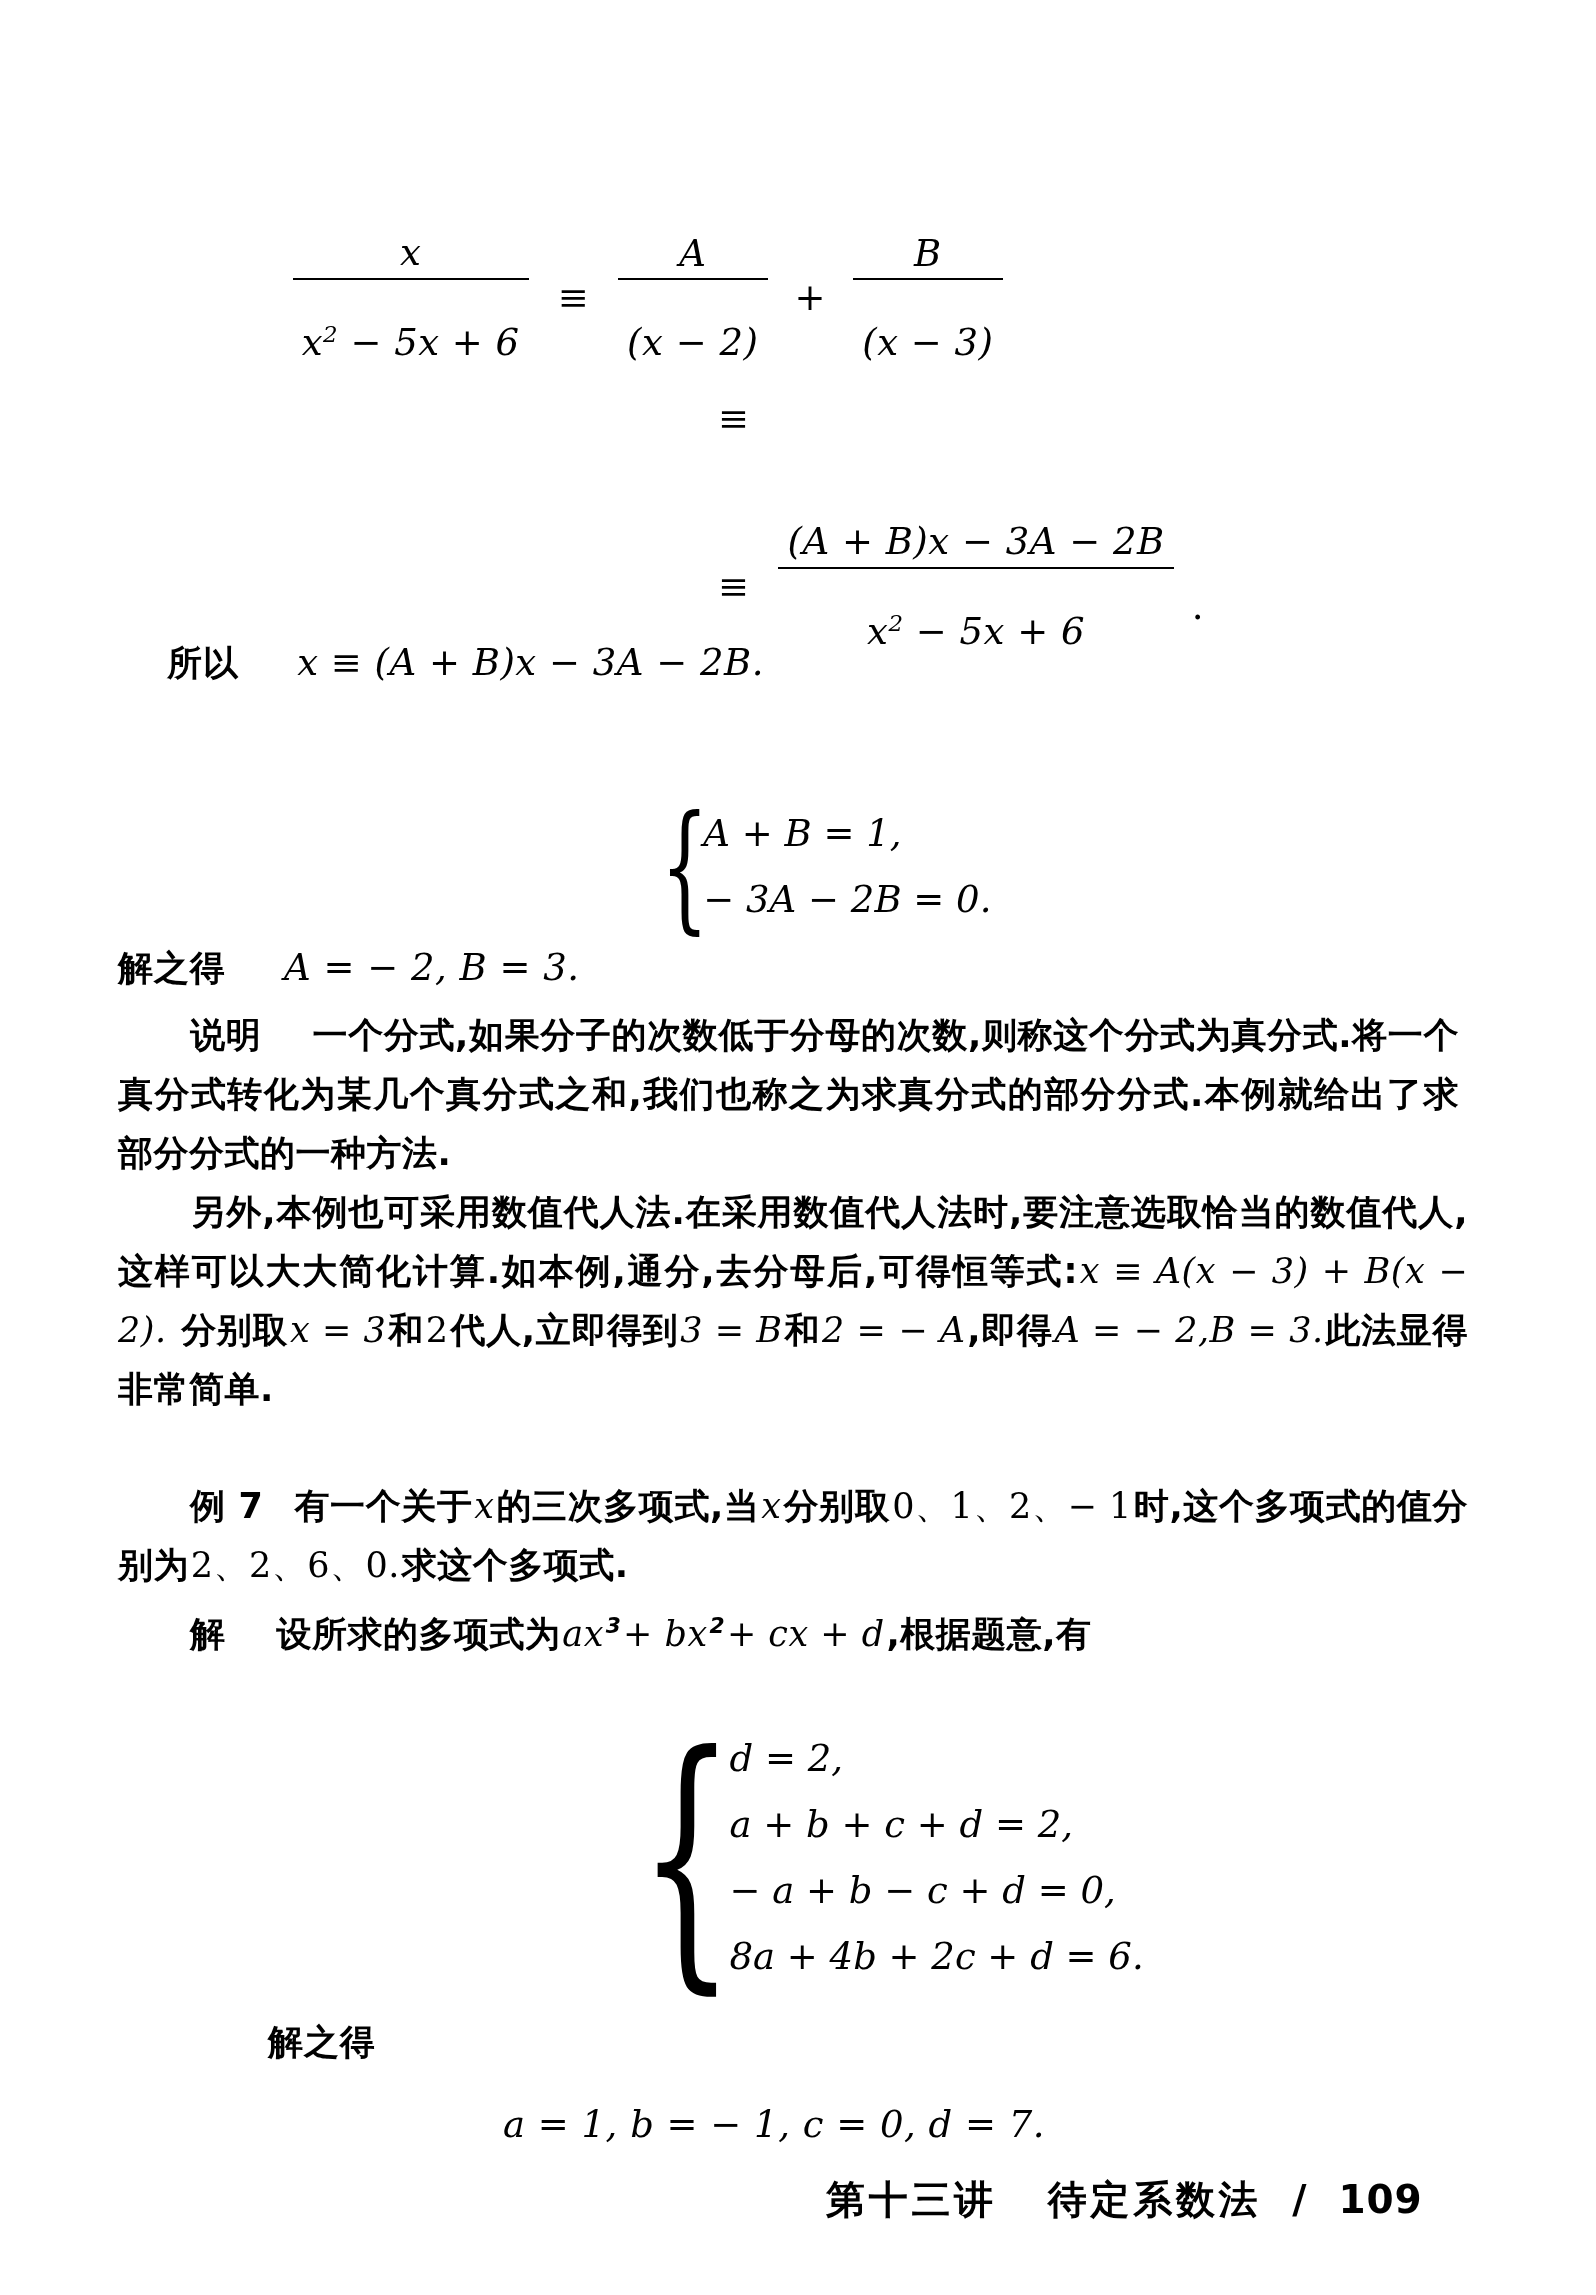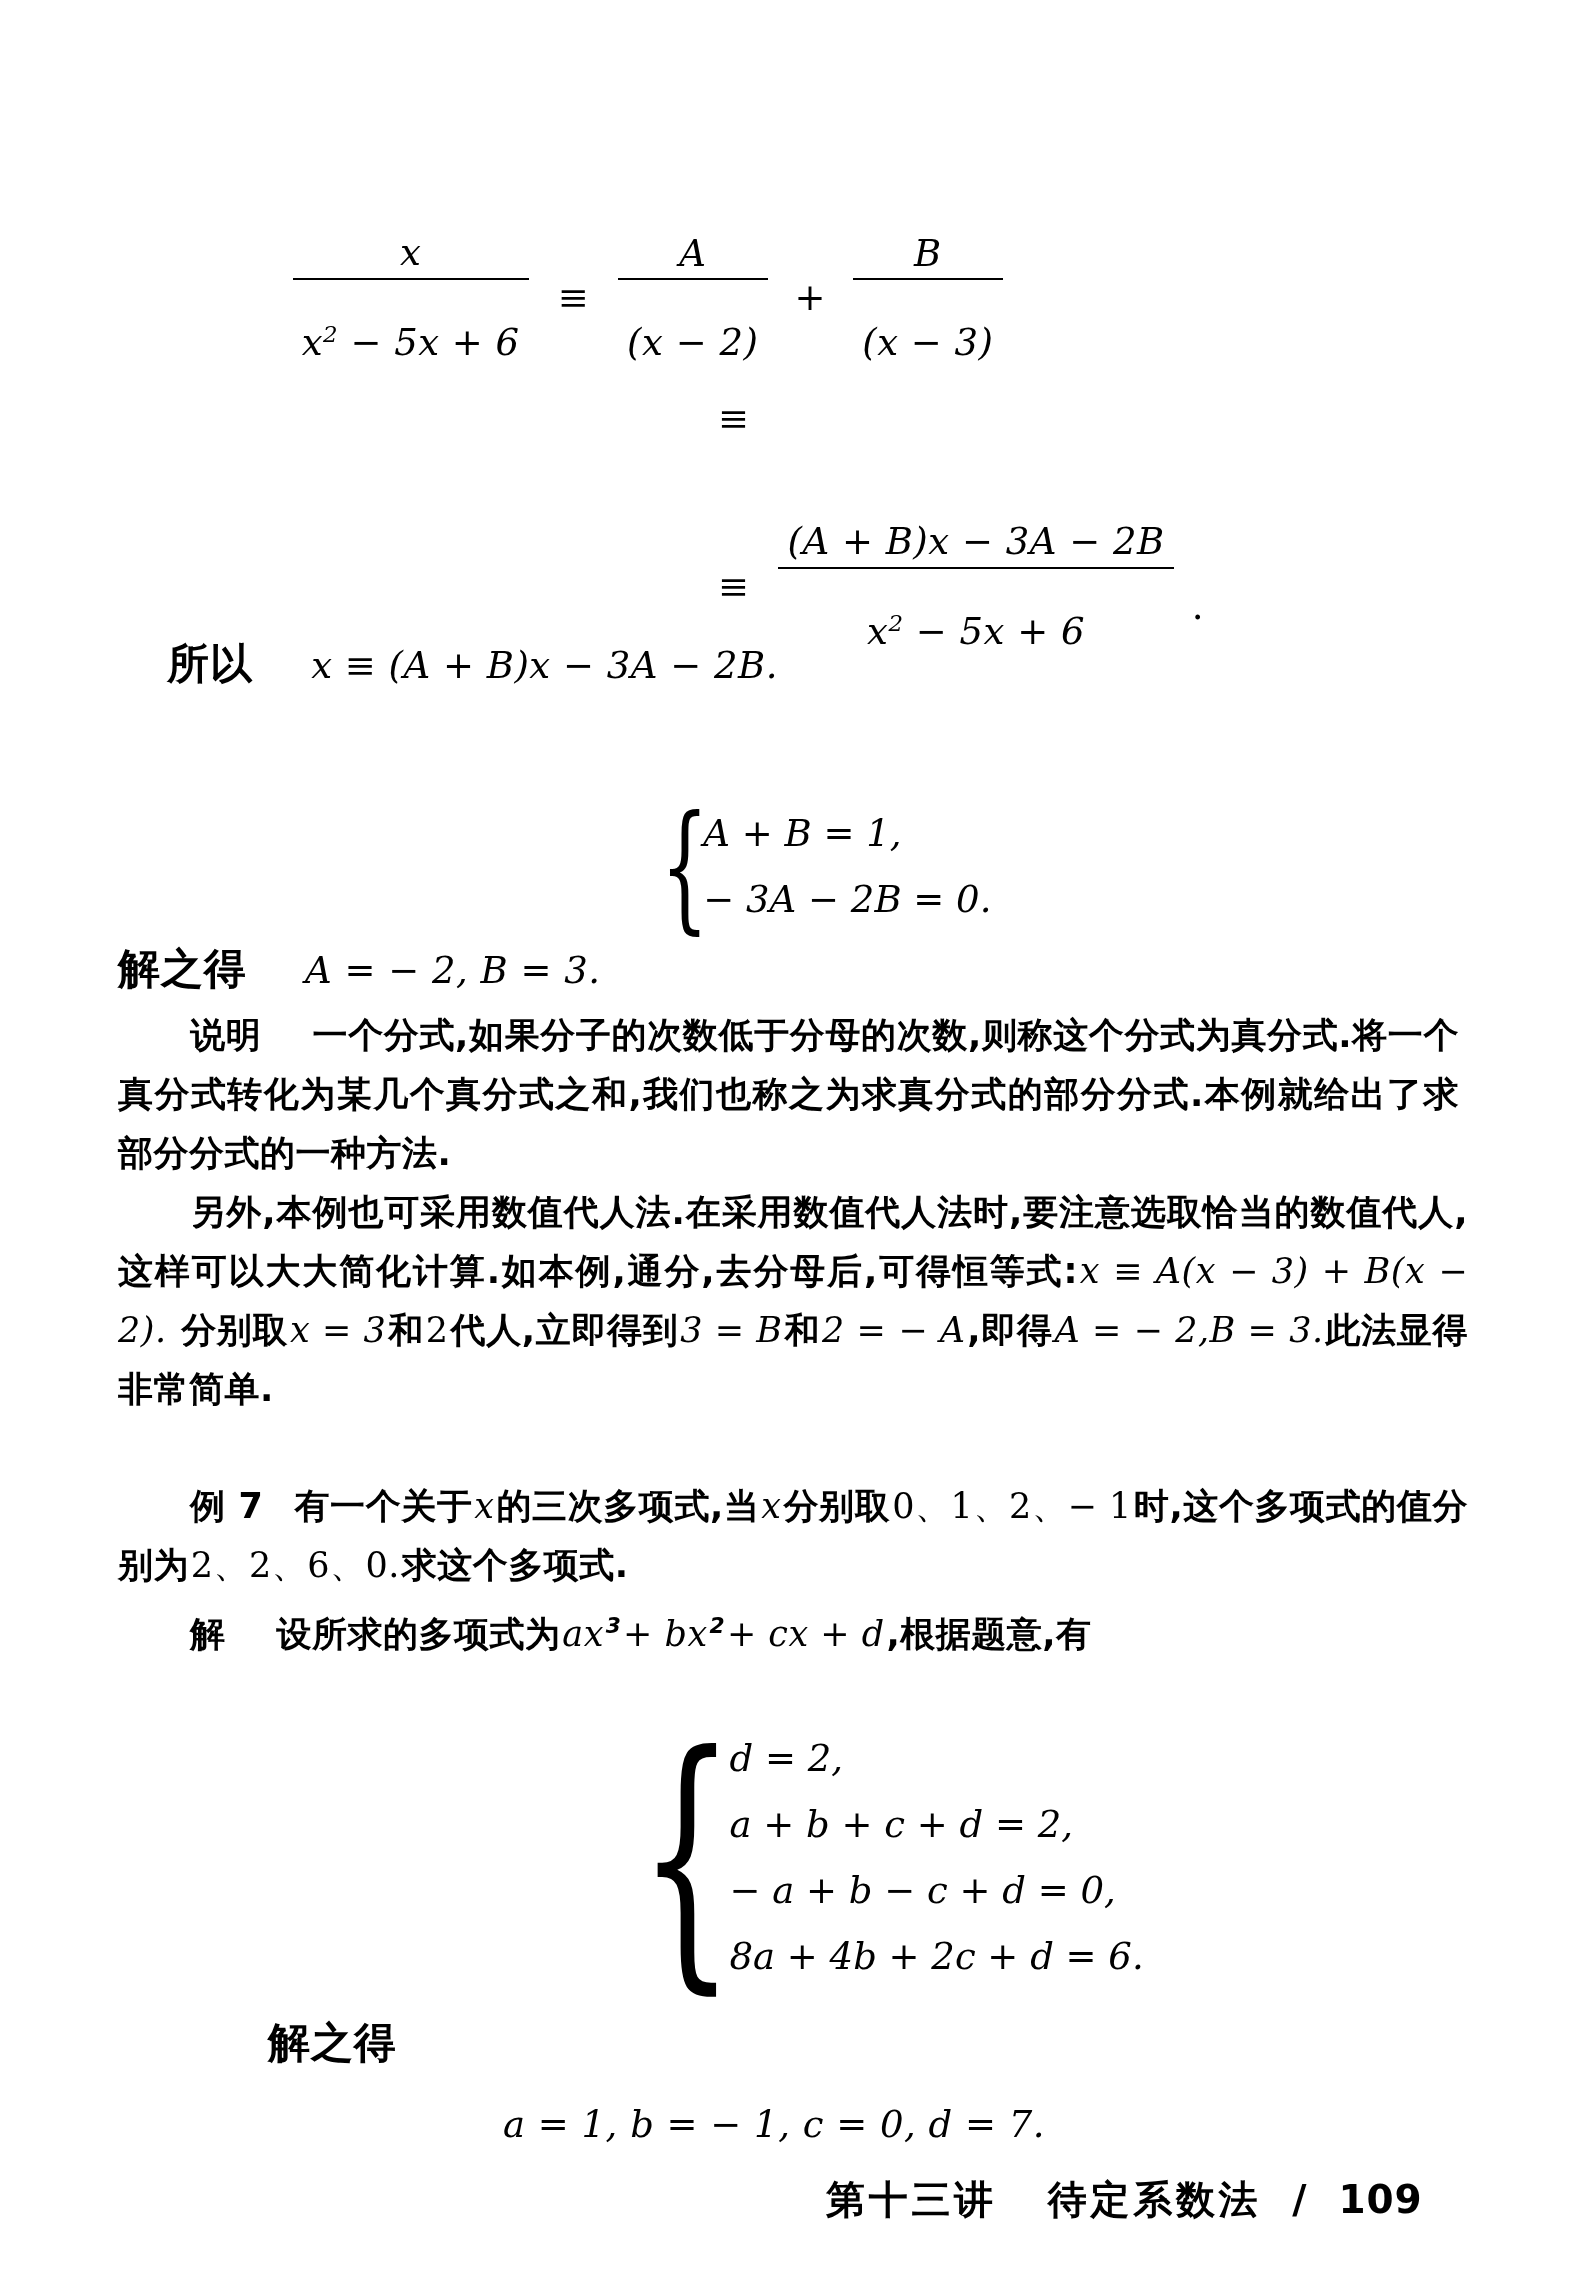--- a/index.html
+++ b/index.html
@@ -50,21 +50,21 @@
     line-height:1.15;
     margin-top:38px;
   }
   .op { margin:0 9.2px; font-style:normal; }
   .ident { margin:0 11px; font-style:normal; }
   sup.exp { font-size:0.62em; font-style:italic; vertical-align:super; }
   
   .cn {
     font-family:"DejaVu Sans", sans-serif;
     font-weight:bold;
-    font-size:42px;
+    font-size:35px;
     line-height:59px;
     letter-spacing:0.9px;
   }
   .para {
     font-family:"DejaVu Sans", sans-serif;
     font-weight:bold;
     font-size:35px;
     line-height:59px;
     letter-spacing:0.5px;
     text-align:justify;

